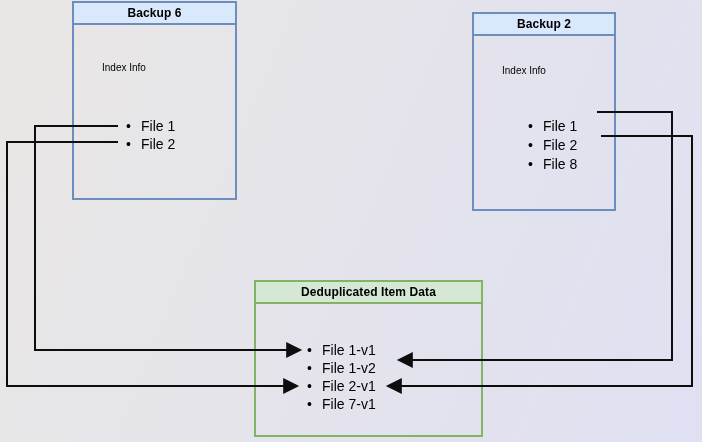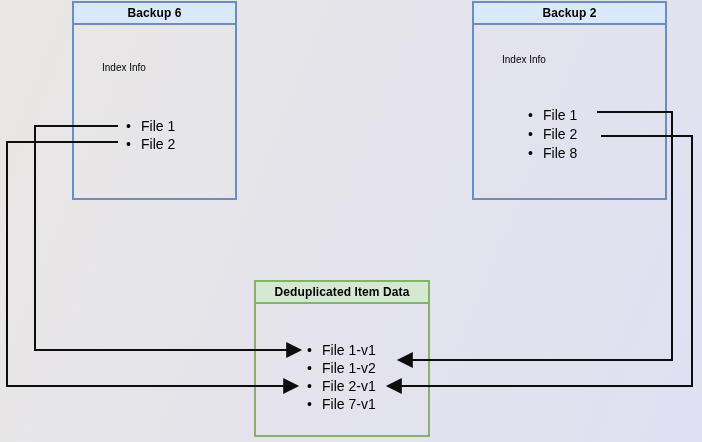--- a/index.html
+++ b/index.html
@@ -13,22 +13,22 @@
   .node-header {
     height:22px; line-height:20px; text-align:center; font-weight:bold; font-size:12px;
     border-bottom:2px solid; box-sizing:border-box; letter-spacing:0.1px;
   }
   .blue  { border-color: var(--blue-border); }
   .blue .node-header  { background: var(--blue-fill);  border-color: var(--blue-border); }
   .green { border-color: var(--green-border); }
   .green .node-header { background: var(--green-fill); border-color: var(--green-border); }
 
   #backup1 { left:72px;  top:1px;   width:165px; height:199px; }
-  #backup2 { left:472px; top:1px;   width:195px; height:199px; }
-  #dedup   { left:254px; top:280px; width:176px; height:157px; }
+  #backup2 { left:472px; top:12px;   width:144px; height:199px; }
+  #dedup   { left:254px; top:280px; width:229px; height:157px; }
 
   .index-label { position:absolute; font-size:10px; }
   #backup1 .index-label { left:28px; top:59px; }
   #backup2 .index-label { left:28px; top:51px; }
 
   ul.filelist { position:absolute; margin:0; padding:0; list-style:none; font-size:14px; }
   ul.filelist li { display:flex; align-items:center; }
   .dot { display:inline-block; width:15px; padding-left:3px; box-sizing:content-box; }
   #backup1 .filelist { left:49px; top:114px; }
   #backup1 .filelist li { height:18px; line-height:18px; }

